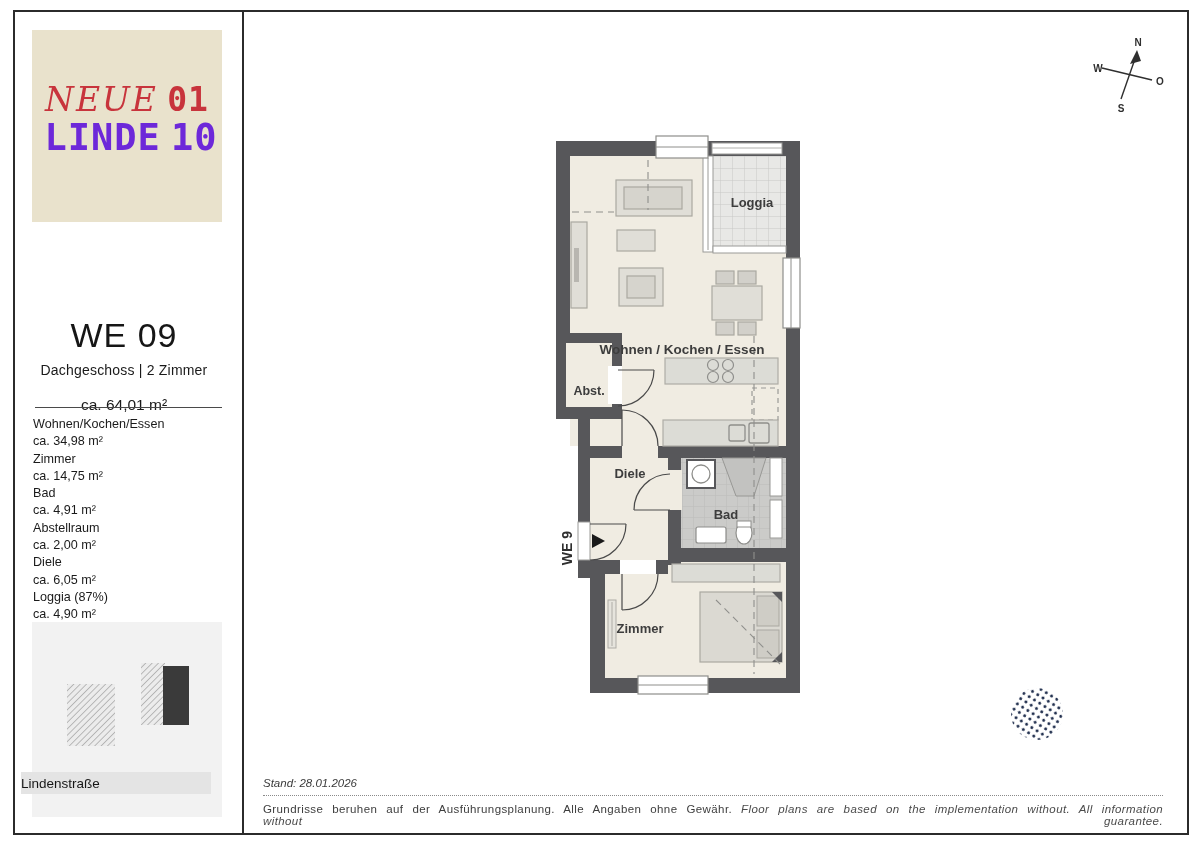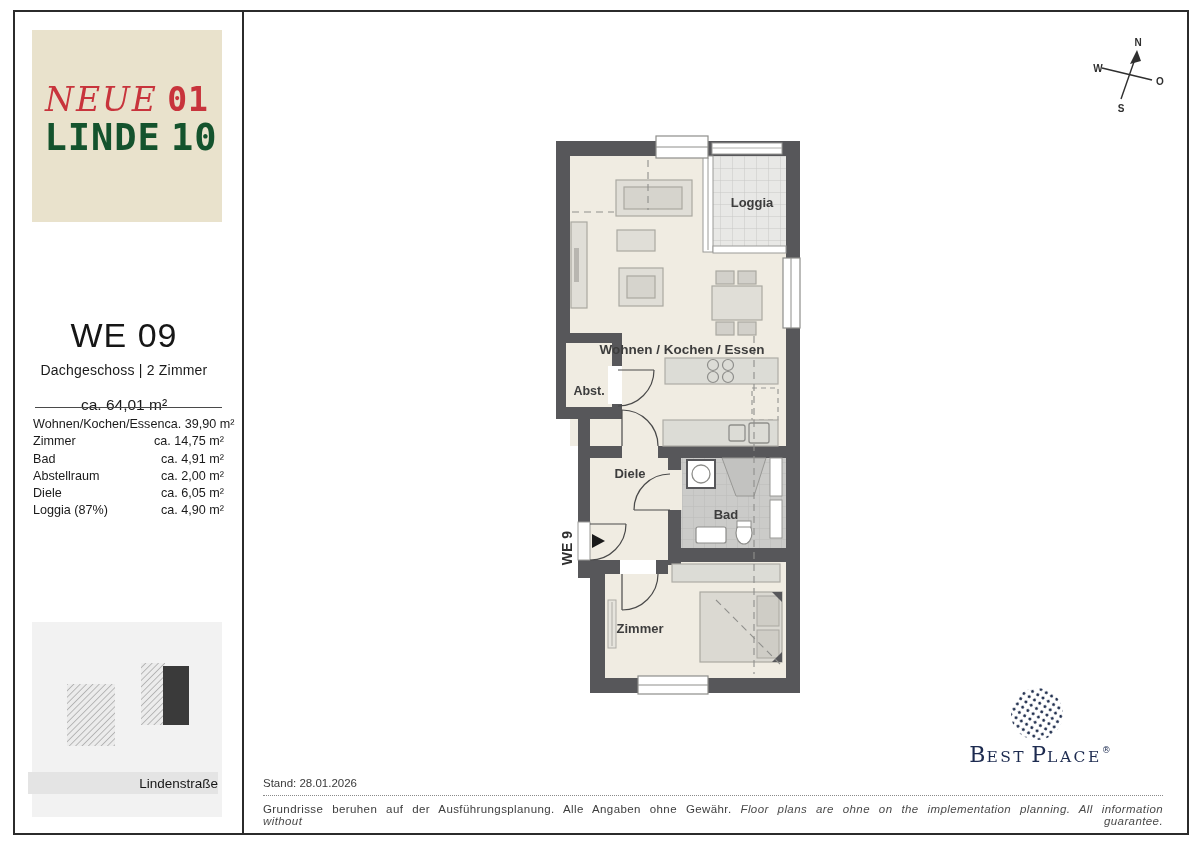--- a/index.html
+++ b/index.html
@@ -7,37 +7,37 @@
         font-family:"Liberation Sans",sans-serif;color:#1a1a1a;}
   .abs{position:absolute;}
   
   #frame{left:13px;top:10px;width:1172px;height:821px;border:2px solid #2b2b2b;}
   #divider{left:242px;top:10px;width:2px;height:823px;background:#2b2b2b;}
   
   #logo-box{left:32px;top:30px;width:190px;height:192px;background:#e9e2cc;text-align:center;}
   .logo-line1{margin-top:52px;font-size:33px;color:#c8343c;line-height:36px;white-space:nowrap;}
   .logo-neue{font-family:"DejaVu Serif",serif;font-style:italic;letter-spacing:2px;}
   .logo-num{font-family:"DejaVu Sans Mono",monospace;font-weight:bold;letter-spacing:1px;}
-  .logo-line2{font-size:37px;color:#14532d;line-height:40px;white-space:nowrap;margin-left:8px;}
+  .logo-line2{font-size:37px;color:#6d28d9;line-height:40px;white-space:nowrap;margin-left:8px;}
   .logo-linde{font-family:"DejaVu Sans Mono",monospace;font-weight:bold;letter-spacing:1px;}
   
   #unit{left:14px;top:316px;width:220px;text-align:center;}
   #unit-title{font-size:34px;letter-spacing:1px;color:#161616;}
   #unit-sub{font-size:14px;margin-top:7px;letter-spacing:.2px;}
   #unit-area{font-size:15.5px;margin-top:18px;}
   #rule{left:35px;top:407px;width:187px;height:0;border-top:1.6px solid #4a4a4a;}
   
   #rooms{left:33px;top:416px;width:191px;font-size:12.6px;}
-  .room-row{display:flex;justify-content:space-between;line-height:17.3px;white-space:nowrap;}
+  .room-row{display:flex;justify-content:space-between;line-height:17.3px;white-space:nowrap;flex-direction:column;}
   
   #sitemap-bg{left:32px;top:622px;width:190px;height:195px;background:#f2f2f2;}
-  #street-band{left:28px;top:772px;width:190px;height:22px;background:#e4e4e4;
-               display:flex;align-items:center;justify-content:flex-end;font-size:13.5px;color:#161616;}
-  
-  .footer-text{font-size:11.5px;color:#3a3a3a;}
+  #street-band{left:21px;top:772px;width:190px;height:22px;background:#e4e4e4;
+               display:flex;align-items:center;justify-content:flex-start;font-size:13.5px;color:#161616;}
+  
+  .footer-text{font-size:11.5px;color:#3a3a3a;font-style:italic;}
   #stand{left:263px;top:777px;}
   #contact{left:663px;top:777px;width:500px;text-align:right;color:#30343f;}
   #dotline{left:263px;top:795px;width:900px;height:0;border-top:1px dotted #8a8a8a;}
   #disclaimer{left:263px;top:803px;width:900px;font-size:11.5px;color:#3d3d3d;
               letter-spacing:.4px;word-spacing:3px;text-align:justify;text-align-last:justify;}
   #disclaimer .en{font-style:italic;color:#4a4a4a;}
   
   #brand-text{left:940px;top:742px;width:200px;text-align:center;color:#1d2b50;
               font-family:"DejaVu Serif",serif;white-space:nowrap;}
   .bp-cap{font-size:22px;letter-spacing:1px;}
@@ -246,21 +246,21 @@
   <div class="abs" id="unit">
     <div id="unit-title">WE 09</div>
     <div id="unit-sub">Dachgeschoss | 2 Zimmer</div>
     <div id="unit-area">ca. 64,01 m²</div>
   </div>
   <div class="abs" id="rule"></div>
 
   <div class="abs" id="rooms">
     <div class="room-row">
       <span>Wohnen/Kochen/Essen</span>
-      <span>ca. 39,90 m²</span>
+      <span>ca. 34,98 m²</span>
     </div>
     <div class="room-row">
       <span>Zimmer</span>
       <span>ca. 14,75 m²</span>
     </div>
     <div class="room-row">
       <span>Bad</span>
       <span>ca. 4,91 m²</span>
     </div>
     <div class="room-row">
@@ -278,21 +278,17 @@
   </div>
 
   <div class="abs" id="street-band">
     <span>Lindenstraße</span>
   </div>
 
   <div class="abs footer-text" id="stand">Stand: 28.01.2026</div>
   <div class="abs" id="dotline"></div>
   <div class="abs" id="disclaimer">
     <span class="de">Grundrisse beruhen auf der Ausführungsplanung. Alle Angaben ohne Gewähr.</span>
-    <span class="en">Floor plans are ohne on the implementation planning. All information without guarantee.</span>
-  </div>
-
-  <div class="abs" id="brand-text">
-    <span class="bp-cap">B</span><span class="bp-rest">EST</span>
-    <span class="bp-cap">P</span><span class="bp-rest">LACE</span><span class="bp-reg">®</span>
-  </div>
+    <span class="en">Floor plans are based on the implementation without. All information without guarantee.</span>
+  </div>
+
 
 </div>
 
 </body></html>

